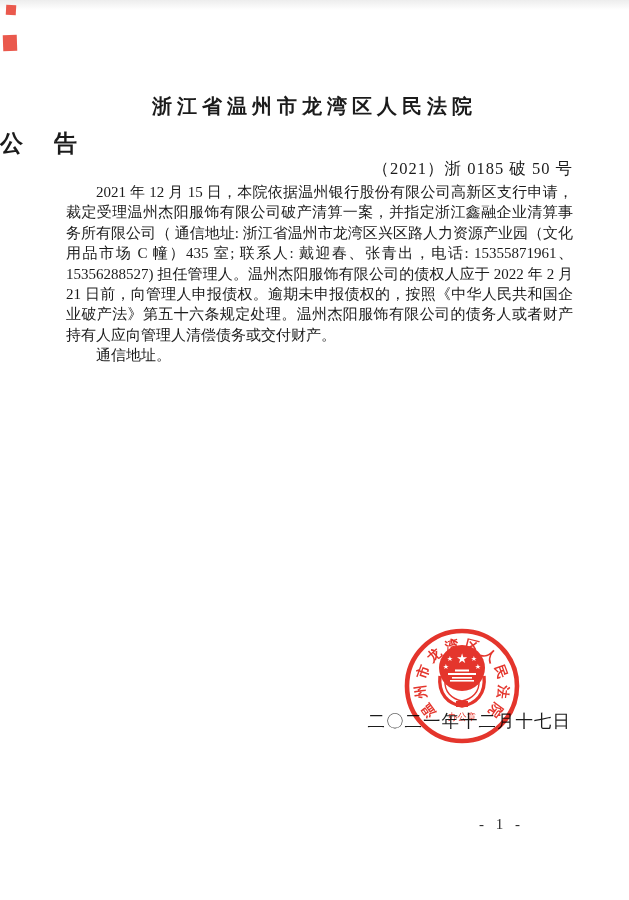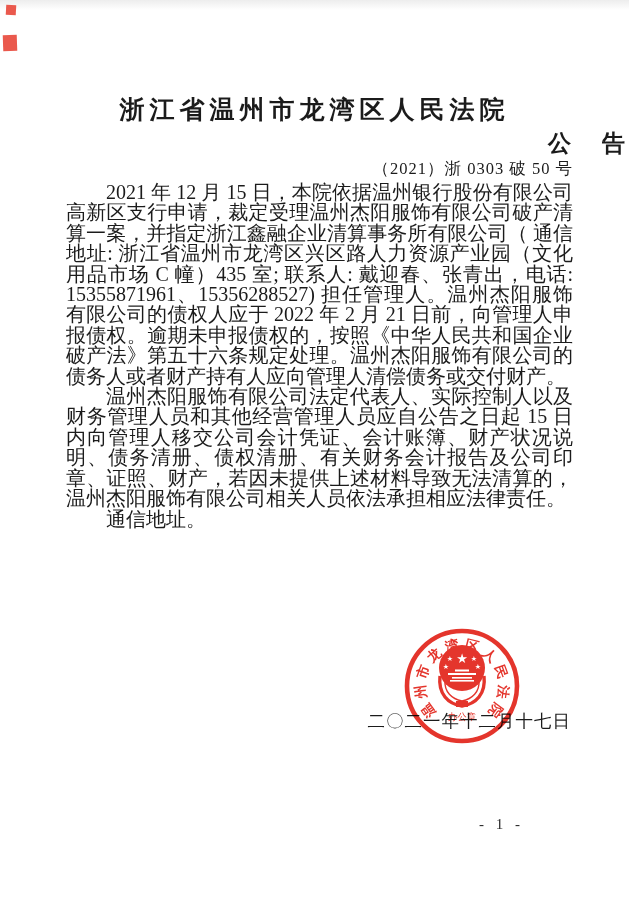--- a/index.html
+++ b/index.html
@@ -13,39 +13,39 @@
     color: #1b1b1b;
   }
   .scan-edge {
     position: absolute; top: 0; left: 0; right: 0; height: 10px;
     background: linear-gradient(#ededed, #ffffff);
     pointer-events: none;
   }
   .court-name {
     position: absolute; top: 93px; left: 0; width: 100%;
     text-align: center;
-    font-size: 25px; font-weight: bold;
+    font-size: 20px; font-weight: bold;
     letter-spacing: 5px;
     white-space: nowrap;
   }
   .doc-title {
     position: absolute; top: 128px; left: 0; width: 100%;
-    text-align: right;
+    text-align: left;
     font-size: 23px; font-weight: bold;
     letter-spacing: 4px;
   }
   .case-number {
     position: absolute; top: 158px; left: 0; right: 56px;
     text-align: right;
     font-size: 16.5px;
     letter-spacing: 1px;
   }
   .body-text {
     position: absolute; top: 182px; left: 66px; width: 507px;
-    font-size: 20px;
+    font-size: 15px;
     line-height: 20.4px;
     text-align: justify;
   }
   .body-text p {
     margin: 0;
     text-indent: 2em;
   }
   .date-line {
     position: absolute; top: 709px; left: 0; right: 58px;
     text-align: right;
@@ -73,25 +73,24 @@
 <body>
 
 <div class="page">
   <div class="scan-edge"></div>
 
   <div class="red-mark red-mark-1"></div>
   <div class="red-mark red-mark-2"></div>
 
   <div class="court-name">浙江省温州市龙湾区人民法院</div>
   <div class="doc-title">公　告</div>
-  <div class="case-number">（2021）浙 0303 破 50 号</div>
+  <div class="case-number">（2021）浙 0185 破 50 号</div>
 
   <div class="body-text">
     <p>2021 年 12 月 15 日，本院依据温州银行股份有限公司高新区支行申请，裁定受理温州杰阳服饰有限公司破产清算一案，并指定浙江鑫融企业清算事务所有限公司（ 通信地址: 浙江省温州市龙湾区兴区路人力资源产业园（文化用品市场 C 幢）435 室; 联系人: 戴迎春、张青出，电话: 15355871961、15356288527) 担任管理人。温州杰阳服饰有限公司的债权人应于 2022 年 2 月 21 日前，向管理人申报债权。逾期未申报债权的，按照《中华人民共和国企业破产法》第五十六条规定处理。温州杰阳服饰有限公司的债务人或者财产持有人应向管理人清偿债务或交付财产。</p>
-    <p>温州杰阳服饰有限公司法定代表人、实际控制人以及财务管理人员和其他经营管理人员应自公告之日起 15 日内向管理人移交公司会计凭证、会计账簿、财产状况说明、债务清册、债权清册、有关财务会计报告及公司印章、证照、财产，若因未提供上述材料导致无法清算的，温州杰阳服饰有限公司相关人员依法承担相应法律责任。</p>
     <p>通信地址。</p>
   </div>
 
   <div class="date-line">二〇二一年十二月十七日</div>
 
   <svg class="seal" viewBox="0 0 130 130" xmlns="http://www.w3.org/2000/svg">
     <g>
       <circle cx="65" cy="65" r="55" fill="none" stroke="#e2231a" stroke-width="4.6"></circle>
     </g>
     <g font-family="Liberation Serif, DejaVu Serif, serif" font-size="13.5" font-weight="bold" fill="#e2231a">

